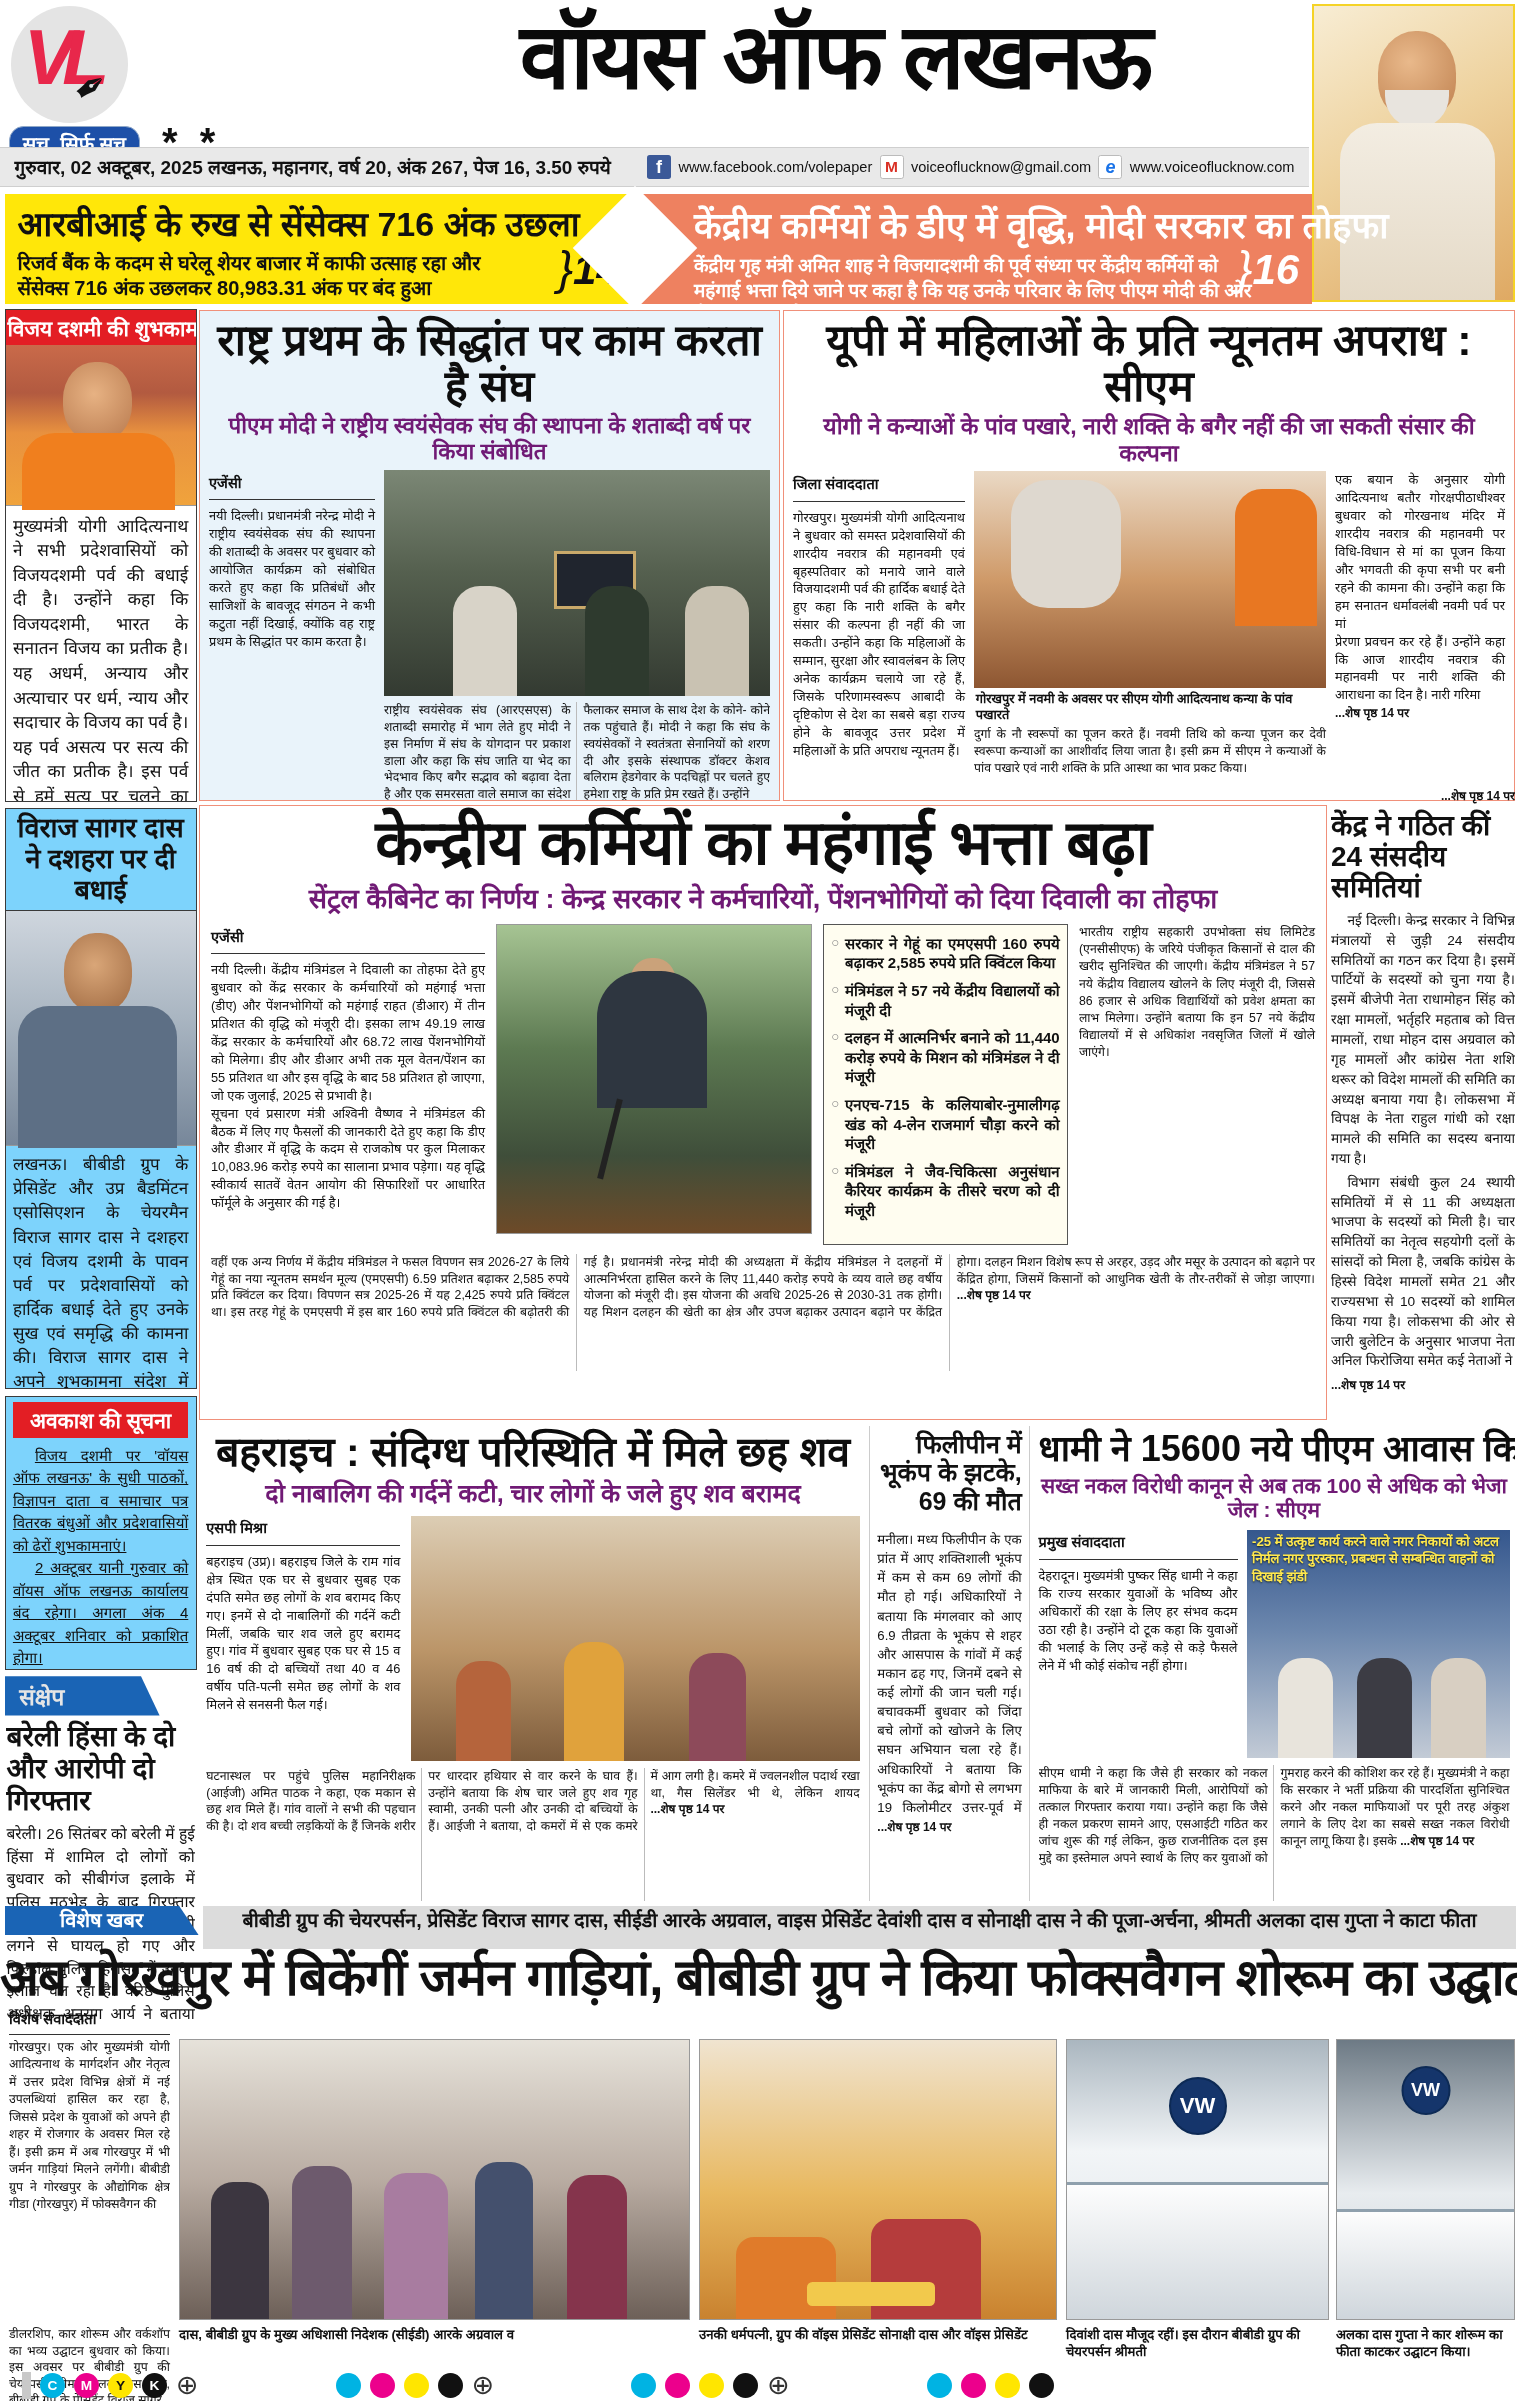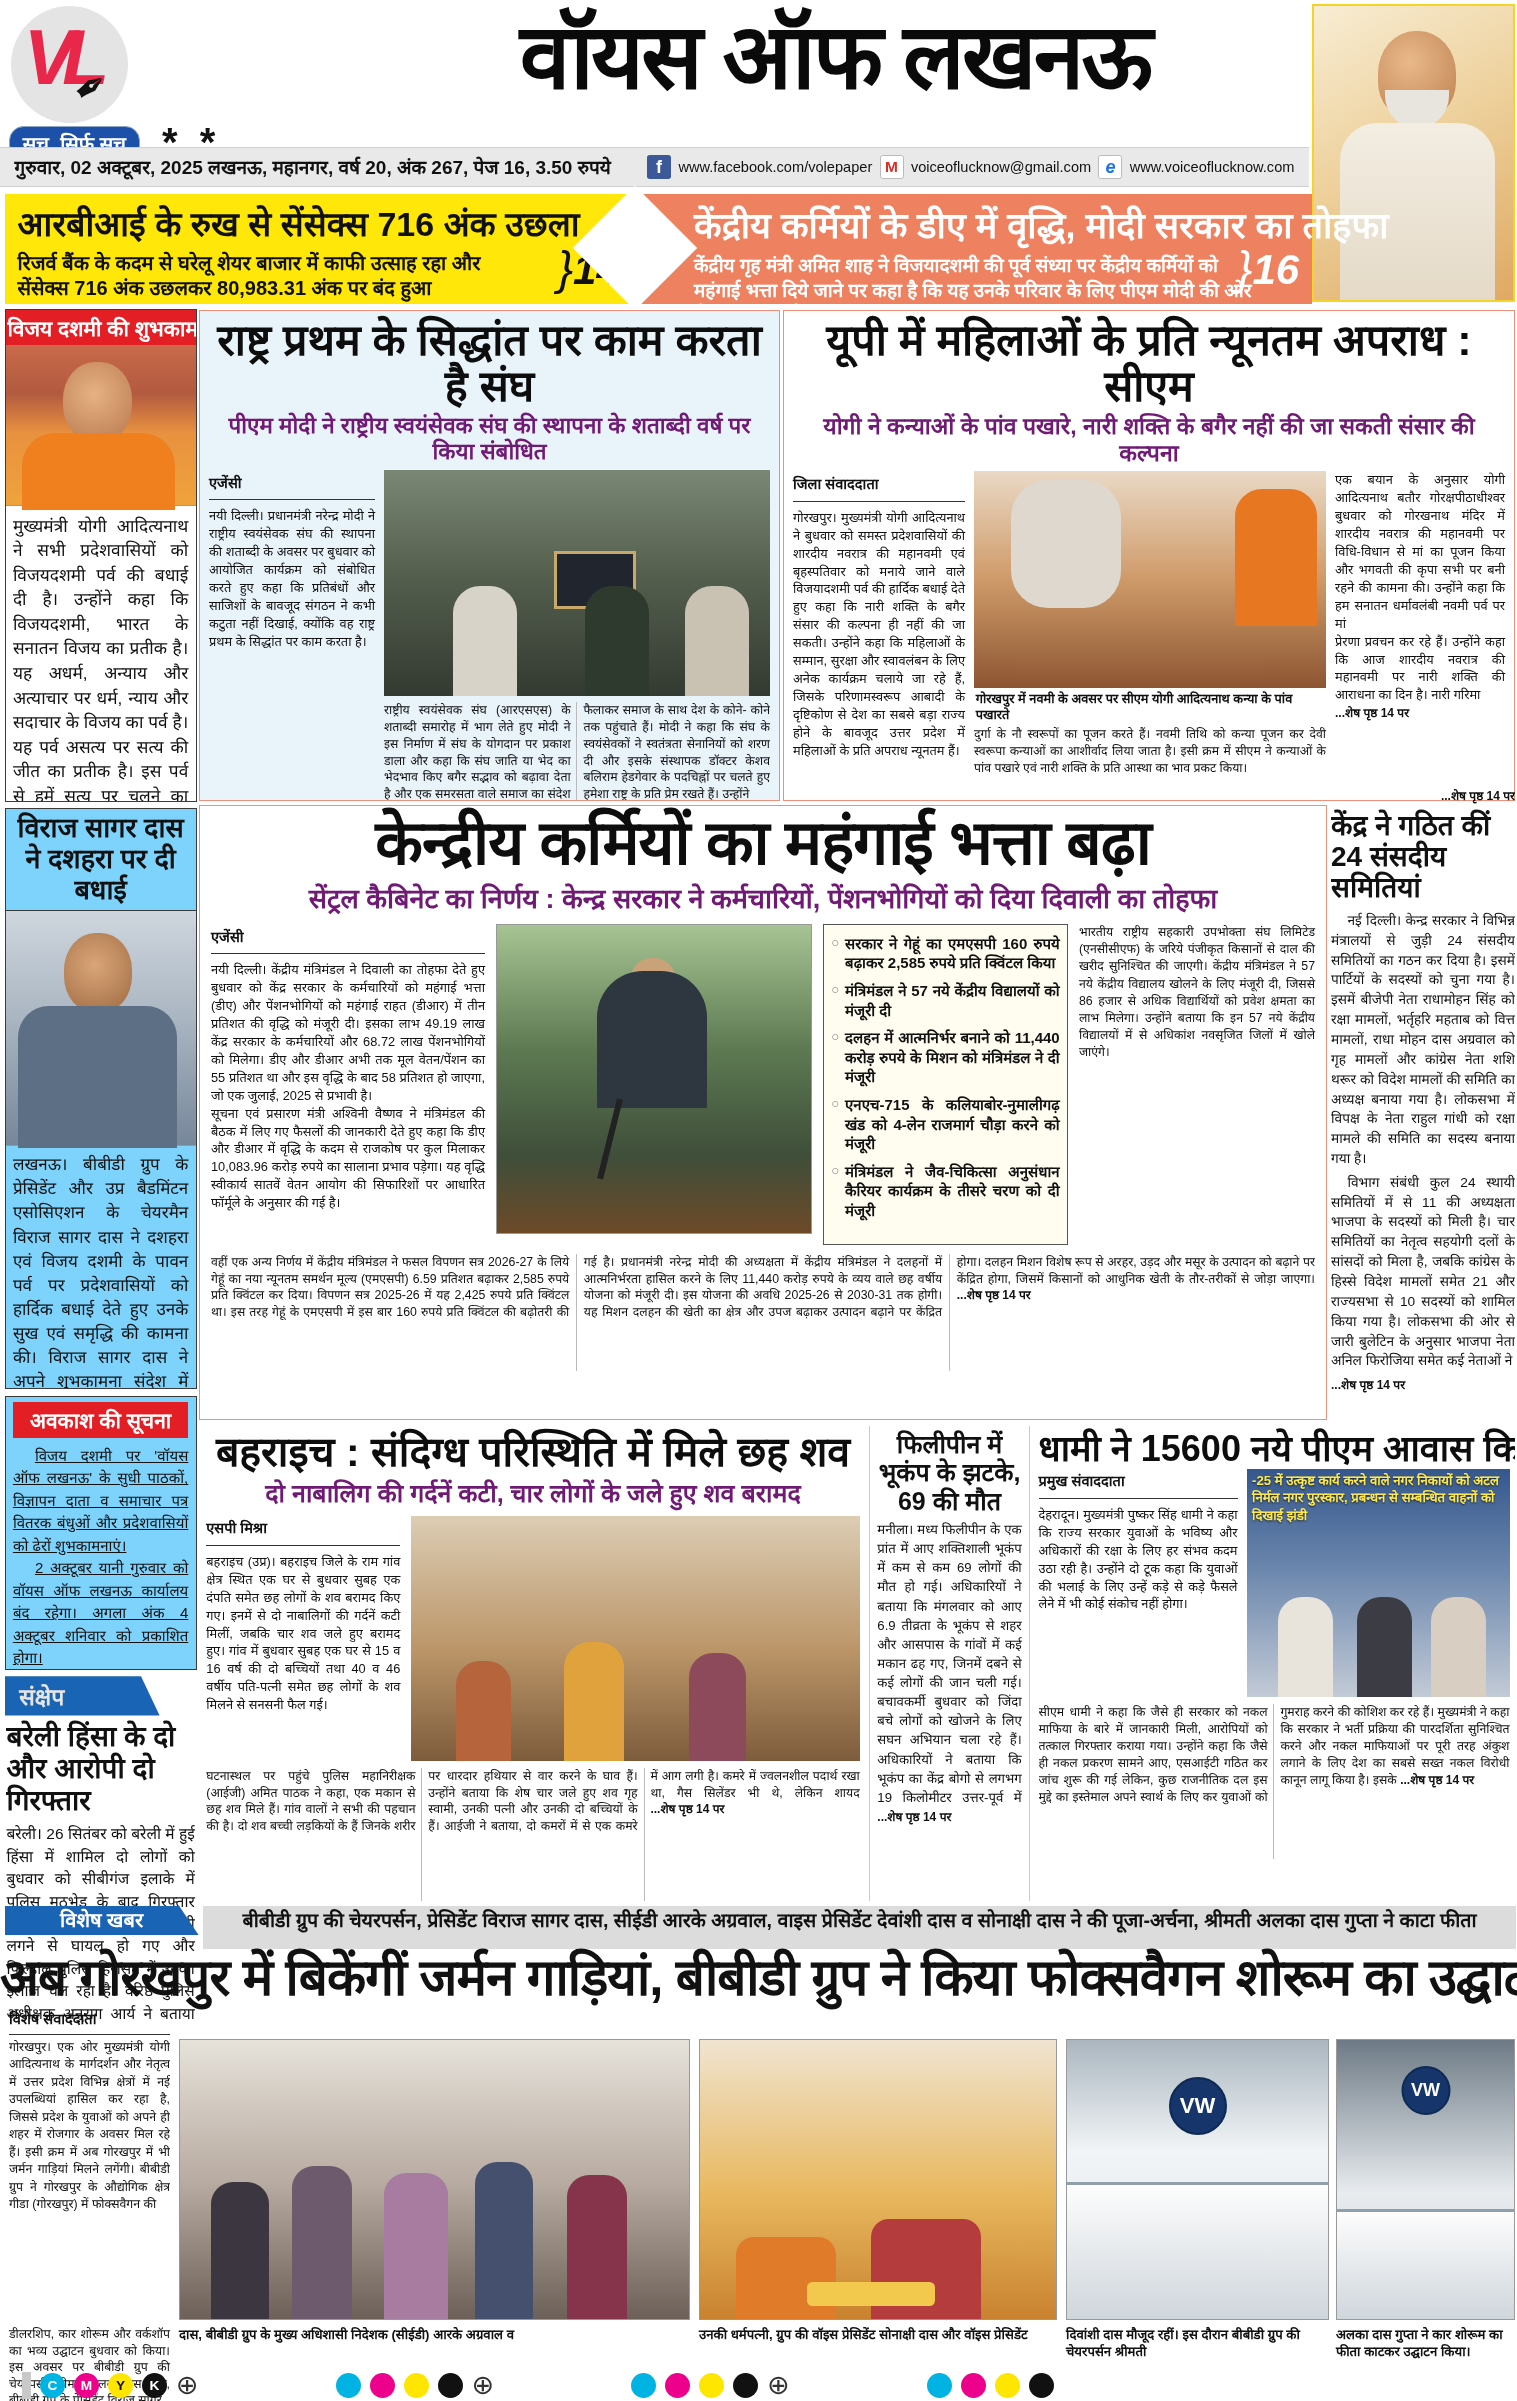--- a/index.html
+++ b/index.html
@@ -117,21 +117,21 @@
   .bahraich .a-h2 { font-size:25px; margin:5.5px 0 7.3px; }
   .bah-row { display:flex; gap:11px; height:245px; }
   .bah-colL { width:194px; flex:none; }
   .ph-bahraich { flex:1; background:linear-gradient(180deg,#dccdb4 0%,#bb9568 55%,#7d5c3c 100%); position:relative; }
   .ph-bahraich .f1 { position:absolute; left:10%; bottom:0; width:55px; height:100px; border-radius:24px 24px 0 0; background:#b5643c; }
   .ph-bahraich .f2 { position:absolute; left:34%; bottom:0; width:60px; height:119px; border-radius:25.6px 25.6px 0 0; background:#e0a23c; }
   .ph-bahraich .f3 { position:absolute; left:62%; bottom:0; width:57px; height:108px; border-radius:24px 24px 0 0; background:#8d4a5a; }
   .bah-bottom { margin-top:7.3px; column-count:3; column-gap:12.8px; column-rule:0.9px solid #bbb; font-size:12.3px; line-height:1.36; text-align:justify; height:137px; overflow:hidden; }
 
   .phil { left:869px; top:1426px; width:161px; height:475px; border-left:0.9px solid #ccc; border-right:0.9px solid #ccc; padding:3.7px 7.3px; }
-  .phil h3 { font-size:25px; font-weight:900; line-height:1.15; text-align:center; margin-bottom:4px; }
+  .phil h3 { font-size:25px; font-weight:900; line-height:1.15; text-align:right; margin-bottom:14px; }
   .phil .bodytxt { font-size:13.2px; line-height:1.45; }
 
   .dhami { left:1033px; top:1426px; width:482px; height:475px; padding:3.7px 5.5px; }
   .dhami .a-h1 { font-size:36px; white-space:nowrap; }
   .dhami .a-h2 { font-size:21px; margin:5.5px 0 7.3px; }
   .dhami-row { display:flex; gap:9px; height:228px; }
   .dhami-colL { width:199px; flex:none; }
   .ph-dhami { flex:1; background:linear-gradient(180deg,#35578d 0%,#6d88ae 45%,#c3cbd6 100%); position:relative; }
   .ph-dhami .ovl { position:absolute; top:3.7px; left:5.5px; right:5.5px; color:#ffe84d; font-weight:bold; font-size:13.2px; line-height:1.3; text-shadow:0 0.9px 1.8px #123; }
   .ph-dhami .fig { position:absolute; bottom:0; width:55px; height:100px; border-radius:24px 24px 0 0; background:#e8e4dc; }
@@ -370,20 +370,21 @@
   <div class="art phil">
     <h3>फिलीपीन में भूकंप के झटके, 69 की मौत</h3>
     <div class="bodytxt">
       <span>मनीला। मध्य फिलीपीन के एक प्रांत में आए शक्तिशाली भूकंप में कम से कम 69 लोगों की मौत हो गई। अधिकारियों ने बताया कि मंगलवार को आए 6.9 तीव्रता के भूकंप से शहर और आसपास के गांवों में कई मकान ढह गए, जिनमें दबने से कई लोगों की जान चली गई। बचावकर्मी बुधवार को जिंदा बचे लोगों को खोजने के लिए सघन अभियान चला रहे हैं। अधिकारियों ने बताया कि भूकंप का केंद्र बोगो से लगभग 19 किलोमीटर उत्तर-पूर्व में</span>
       <span class="cont">...शेष पृष्ठ 14 पर</span>
     </div>
   </div>
 
   <div class="art dhami">
     <div class="a-h1">धामी ने 15600 नये पीएम आवास किये लोकार्पित</div>
+    <div class="a-h2">सख्त नकल विरोधी कानून से अब तक 100 से अधिक को भेजा जेल : सीएम</div>
     <div class="dhami-row">
       <div class="dhami-colL">
         <div class="byline">प्रमुख संवाददाता</div>
         <div class="bodytxt">देहरादून। मुख्यमंत्री पुष्कर सिंह धामी ने कहा कि राज्य सरकार युवाओं के भविष्य और अधिकारों की रक्षा के लिए हर संभव कदम उठा रही है। उन्होंने दो टूक कहा कि युवाओं की भलाई के लिए उन्हें कड़े से कड़े फैसले लेने में भी कोई संकोच नहीं होगा।</div>
       </div>
       <div class="ph-dhami">
         <div class="ovl">-25 में उत्कृष्ट कार्य करने वाले नगर निकायों को अटल निर्मल नगर पुरस्कार, प्रबन्धन से सम्बन्धित वाहनों को दिखाई झंडी</div>
         <div class="fig" style="left:12%"></div>
         <div class="fig" style="left:42%;background:#3c3c44"></div>
         <div class="fig" style="left:70%;background:#d8cfc2"></div>

